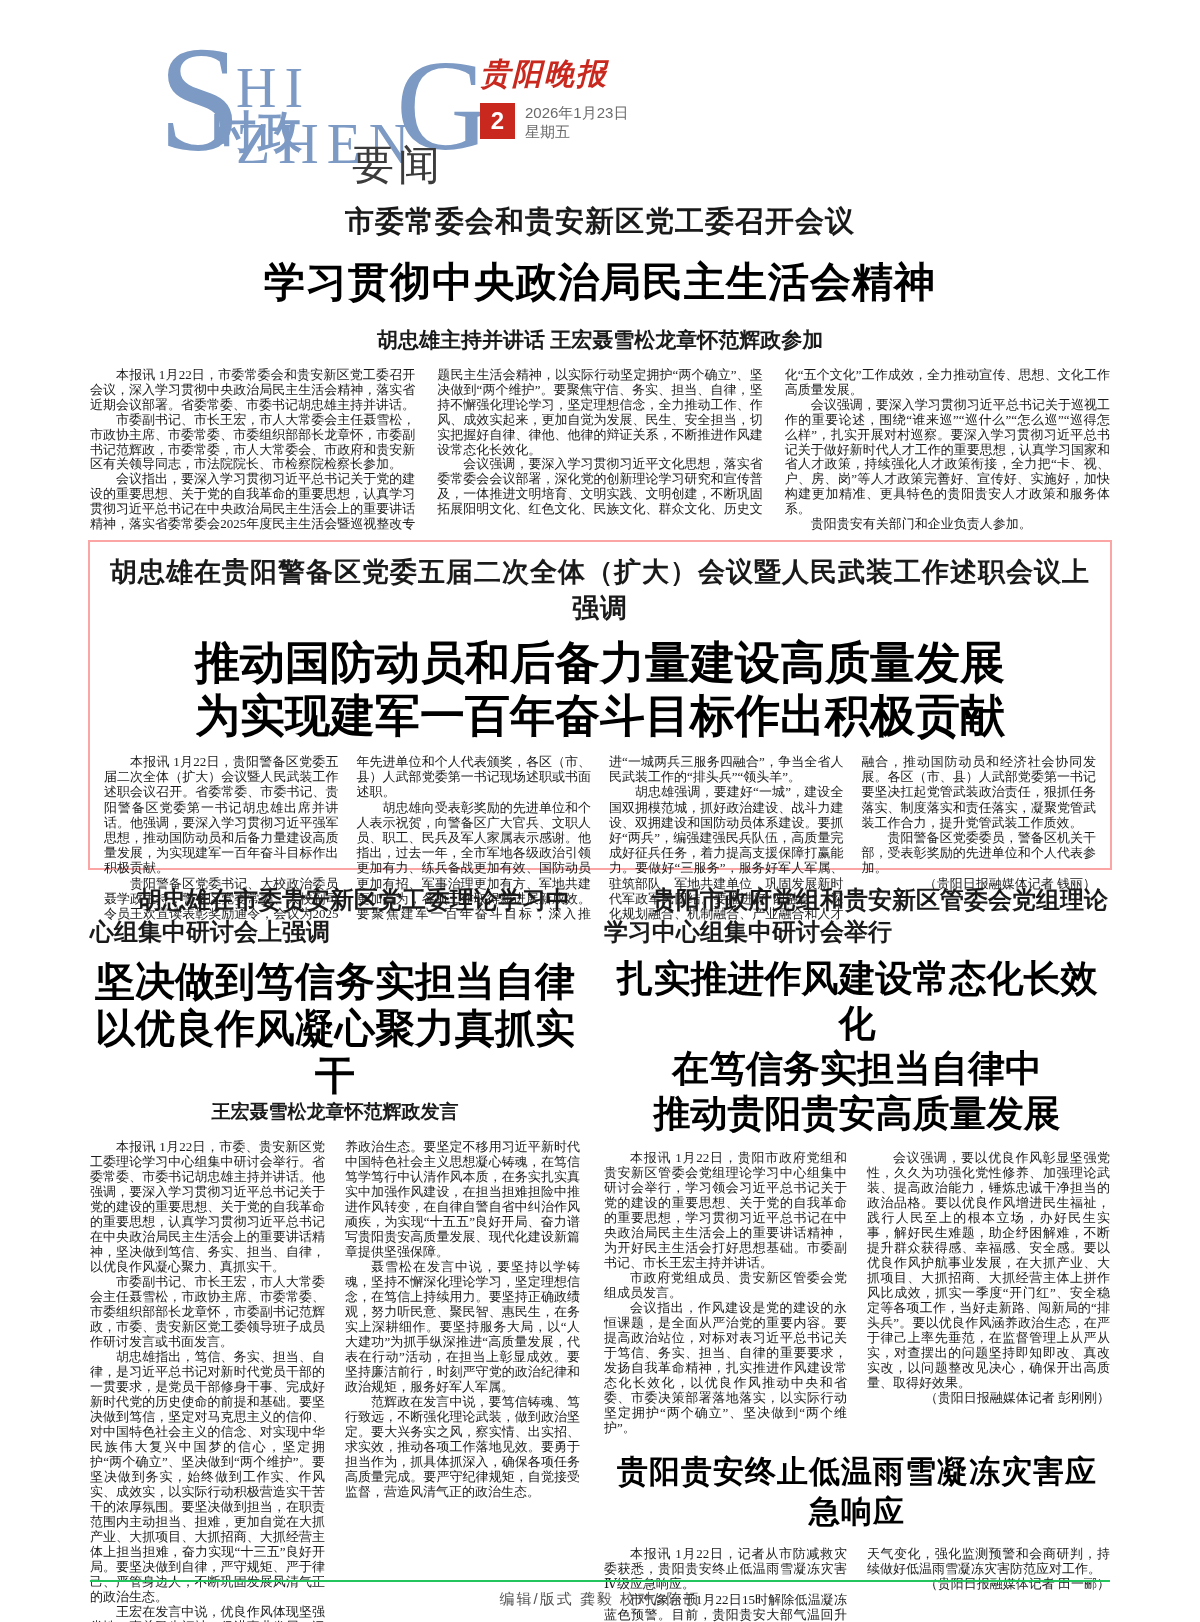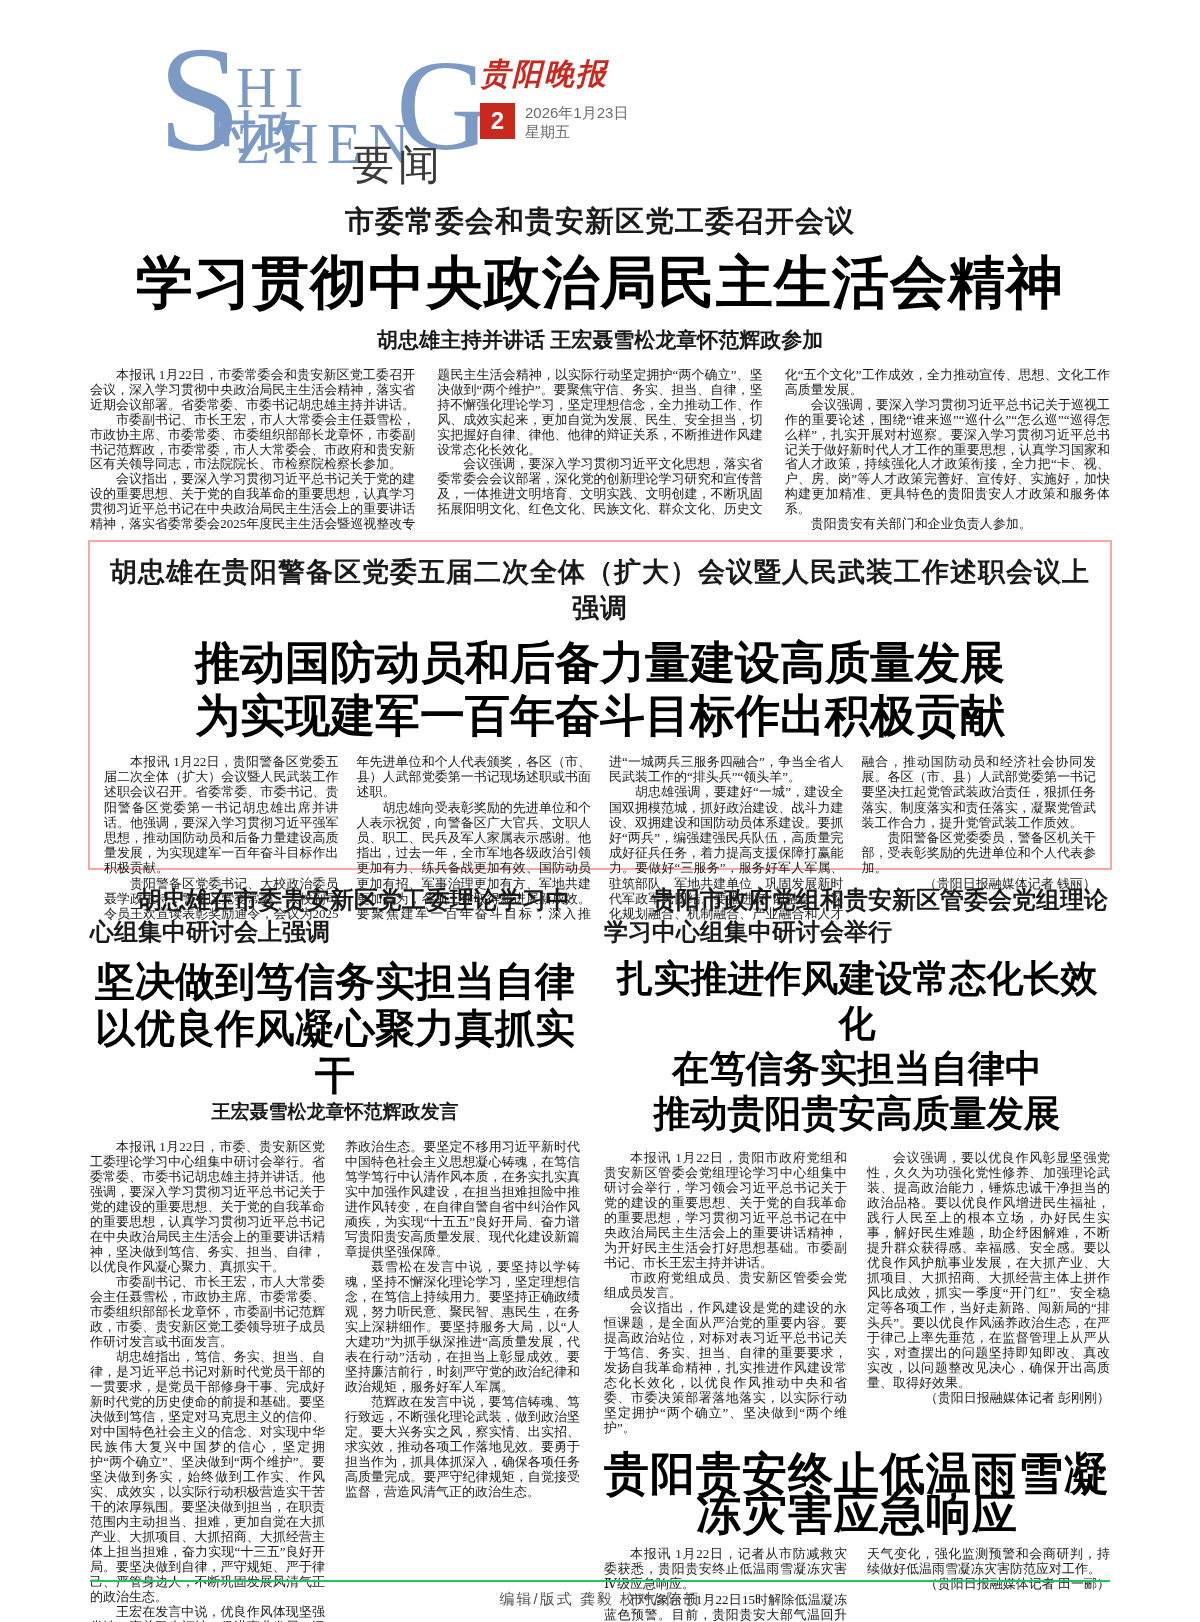--- a/index.html
+++ b/index.html
@@ -27,21 +27,21 @@
   .date-col{margin-left:10px;font-size:15px;color:#6a6a6a;line-height:19px;font-family:Liberation Sans, sans-serif;}
   
   .kicker{font-weight:700;font-size:29px;text-align:center;letter-spacing:1px;}
   .headline{font-family:"Liberation Sans","DejaVu Sans",sans-serif;font-weight:900;text-align:center;color:#000;}
   .subhead{font-weight:700;text-align:center;}
   .bodytext{text-align:justify;overflow:hidden;column-fill:auto;}
   .bodytext p{margin:0;text-indent:2em;}
   .bodytext p.byline{text-indent:0;text-align:right;}
   
   .art-top{position:absolute;left:90px;top:202px;width:1020px;}
-  .art-top .headline{font-size:57px;line-height:64px;margin-top:8px;letter-spacing:1px;}
+  .art-top .headline{font-size:41px;line-height:64px;margin-top:8px;letter-spacing:1px;}
   .art-top .subhead{font-size:21px;margin-top:12px;}
   .art-top .bodytext{margin-top:14px;height:178px;column-count:3;column-gap:22px;
                      font-size:13px;line-height:14.9px;}
   
   .art-box{position:absolute;left:88px;top:540px;width:992px;height:302px;
            border:2px solid #fca5a5;padding:12px 14px;}
   .art-box .kicker{font-size:27px;}
   .art-box .headline{font-size:45px;line-height:53px;margin-top:10px;}
   .art-box .bodytext{margin-top:12px;height:168px;column-count:4;column-gap:18px;
                      font-size:13px;line-height:15.2px;}
@@ -51,22 +51,22 @@
   .col-right{width:506px;flex:none;}
   .kicker-left{font-weight:700;font-size:24px;line-height:32px;text-align:left;text-indent:2em;}
   .col-left .headline{font-size:40px;line-height:47px;margin-top:10px;}
   .col-left .subhead{font-size:19px;}
   .col-left .bodytext{margin-top:14px;height:508px;column-count:2;column-gap:20px;
                       font-size:13px;line-height:15px;}
   .col-right .headline{font-size:37px;line-height:45px;margin-top:8px;}
   .col-right .bodytext{margin-top:14px;height:288px;column-count:2;column-gap:20px;
                        font-size:13px;line-height:15px;}
   .art-weather{margin-top:10px;}
-  .art-weather .headline{font-family:Liberation Serif, serif;font-weight:900;
-                         font-size:45px;line-height:40px;letter-spacing:1px;margin-top:16px;}
+  .art-weather .headline{font-family:Liberation Mono, monospace;font-weight:900;
+                         font-size:31px;line-height:40px;letter-spacing:1px;margin-top:16px;}
   .art-weather .bodytext{margin-top:12px;height:138px;column-count:2;column-gap:20px;
                          font-size:13px;line-height:15.2px;}
   
   .footer{position:absolute;left:90px;top:1580px;width:1020px;border-top:2px solid #22c55e;}
   .footer-text{margin-top:8px;text-align:center;font-size:15px;color:#555;
                font-family:"Liberation Sans",sans-serif;letter-spacing:2px;}
 </style>
 </head>
 <body>
 

